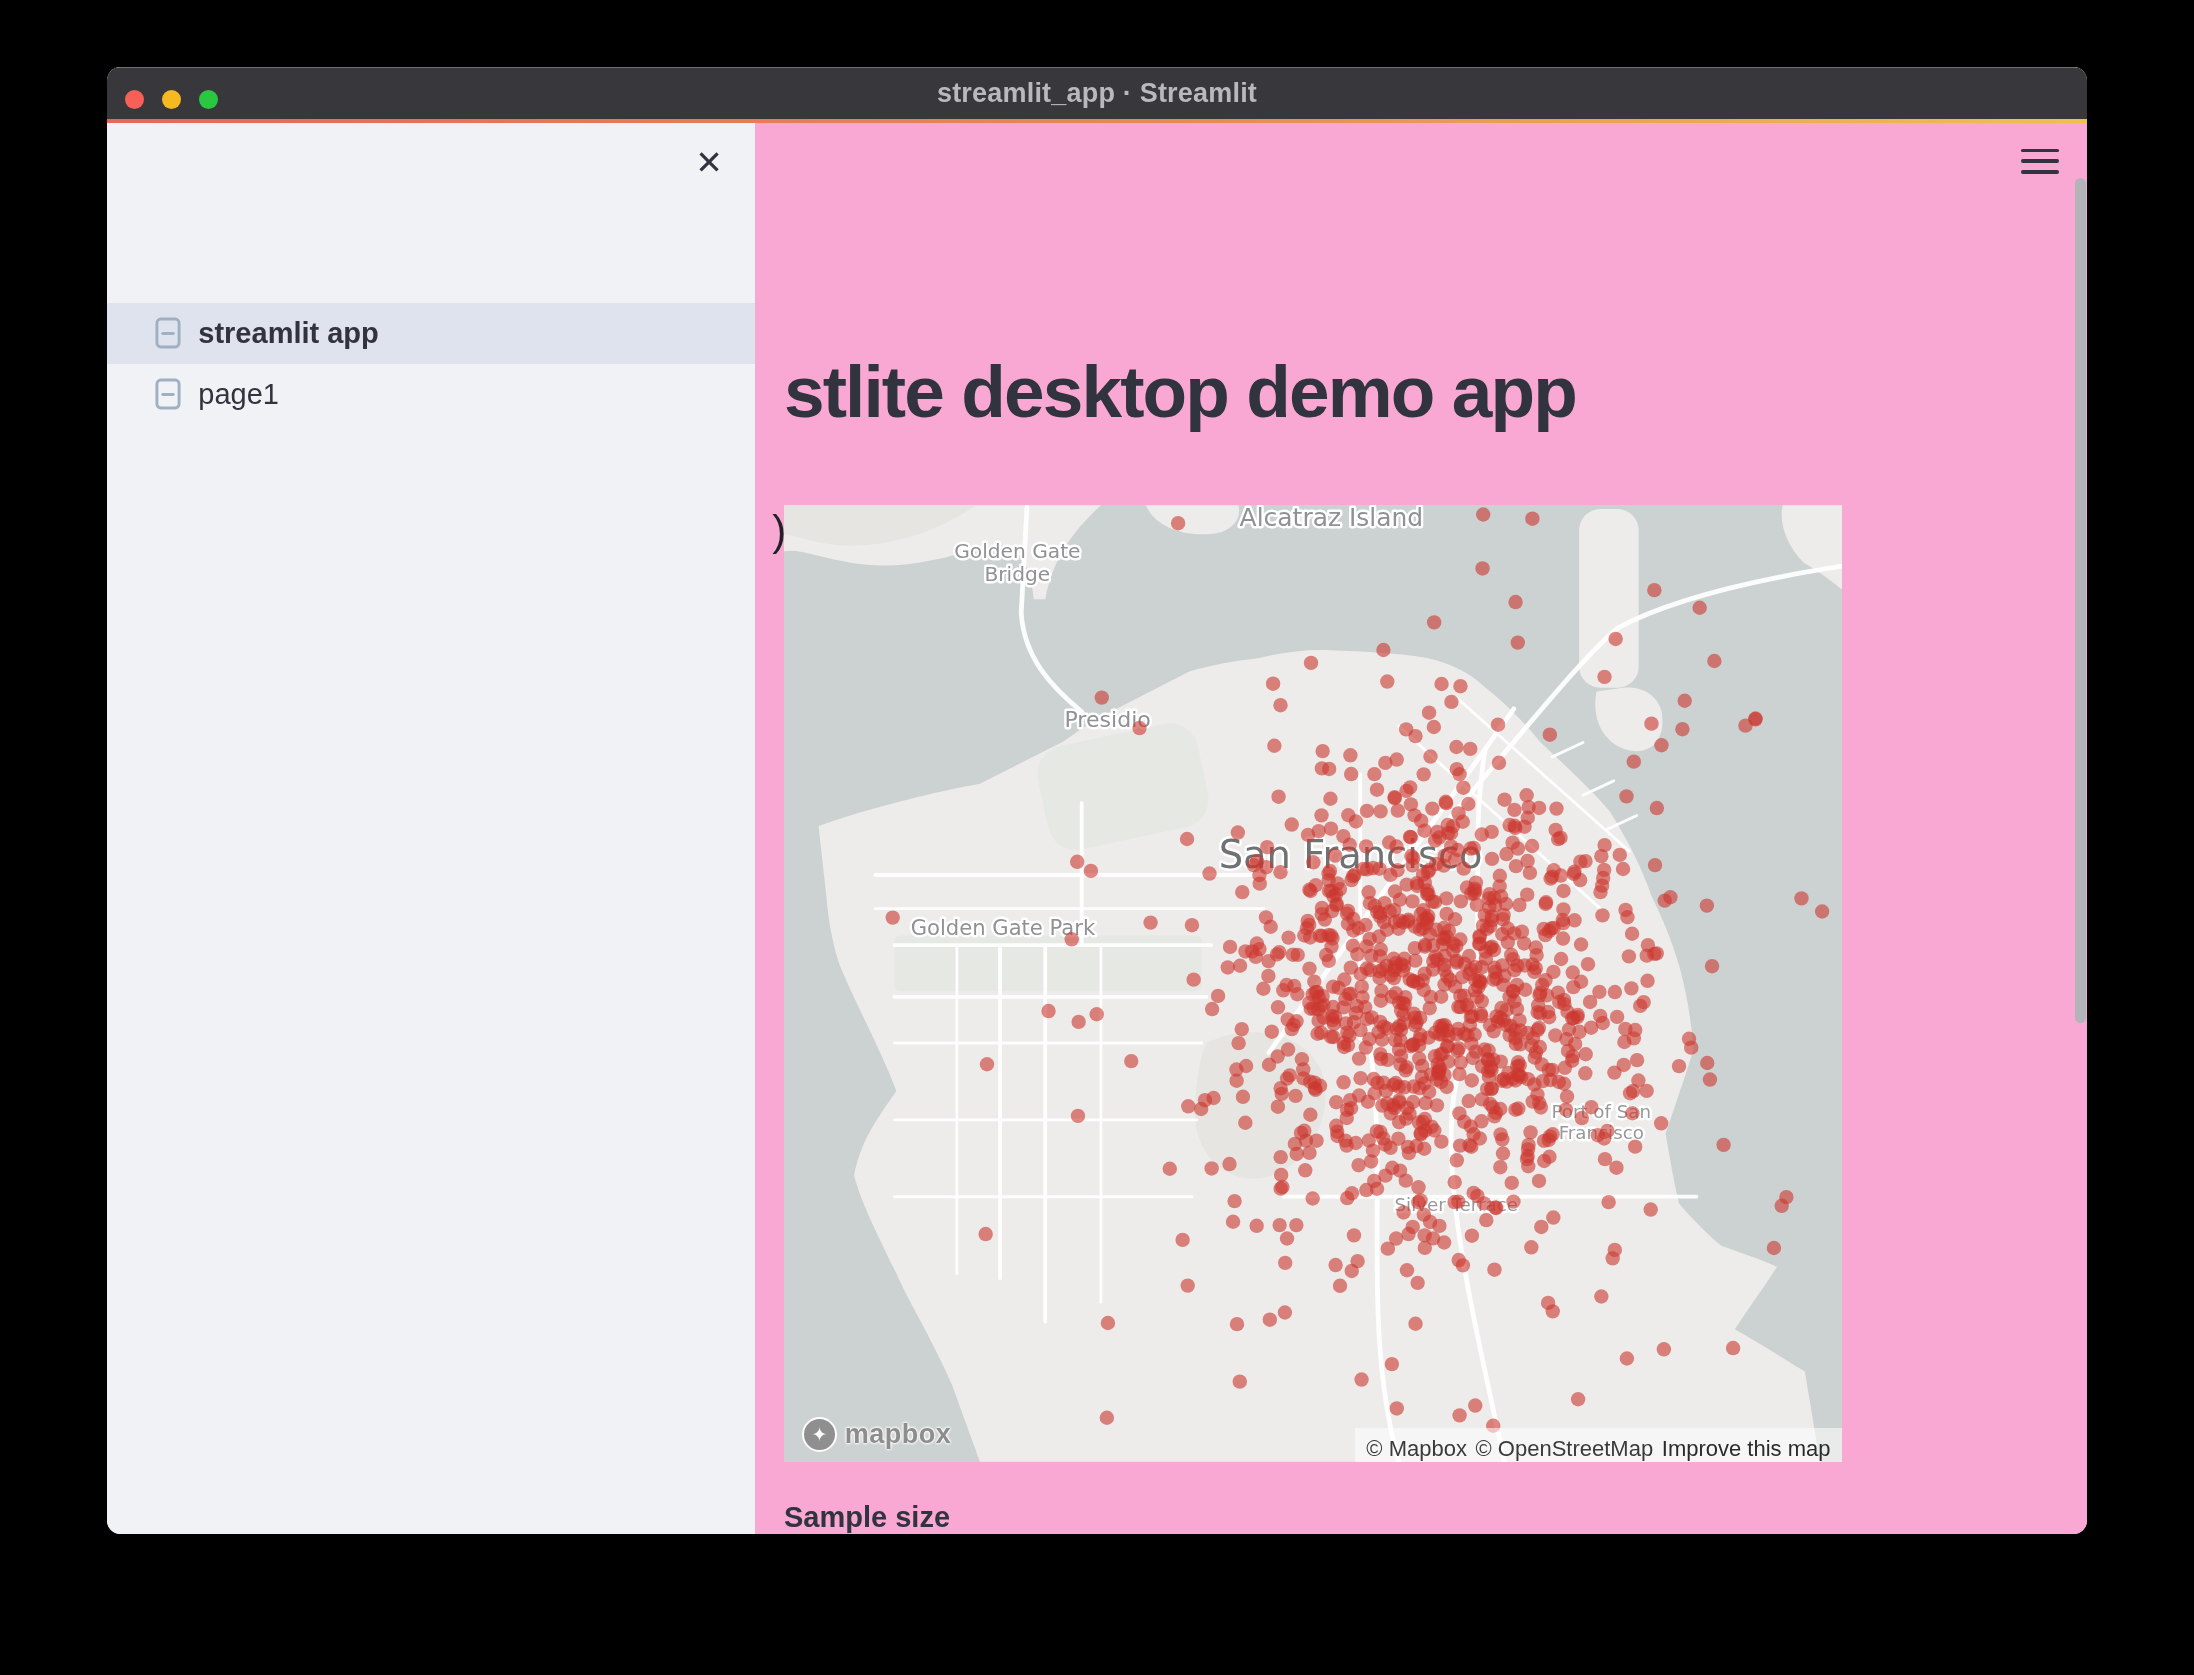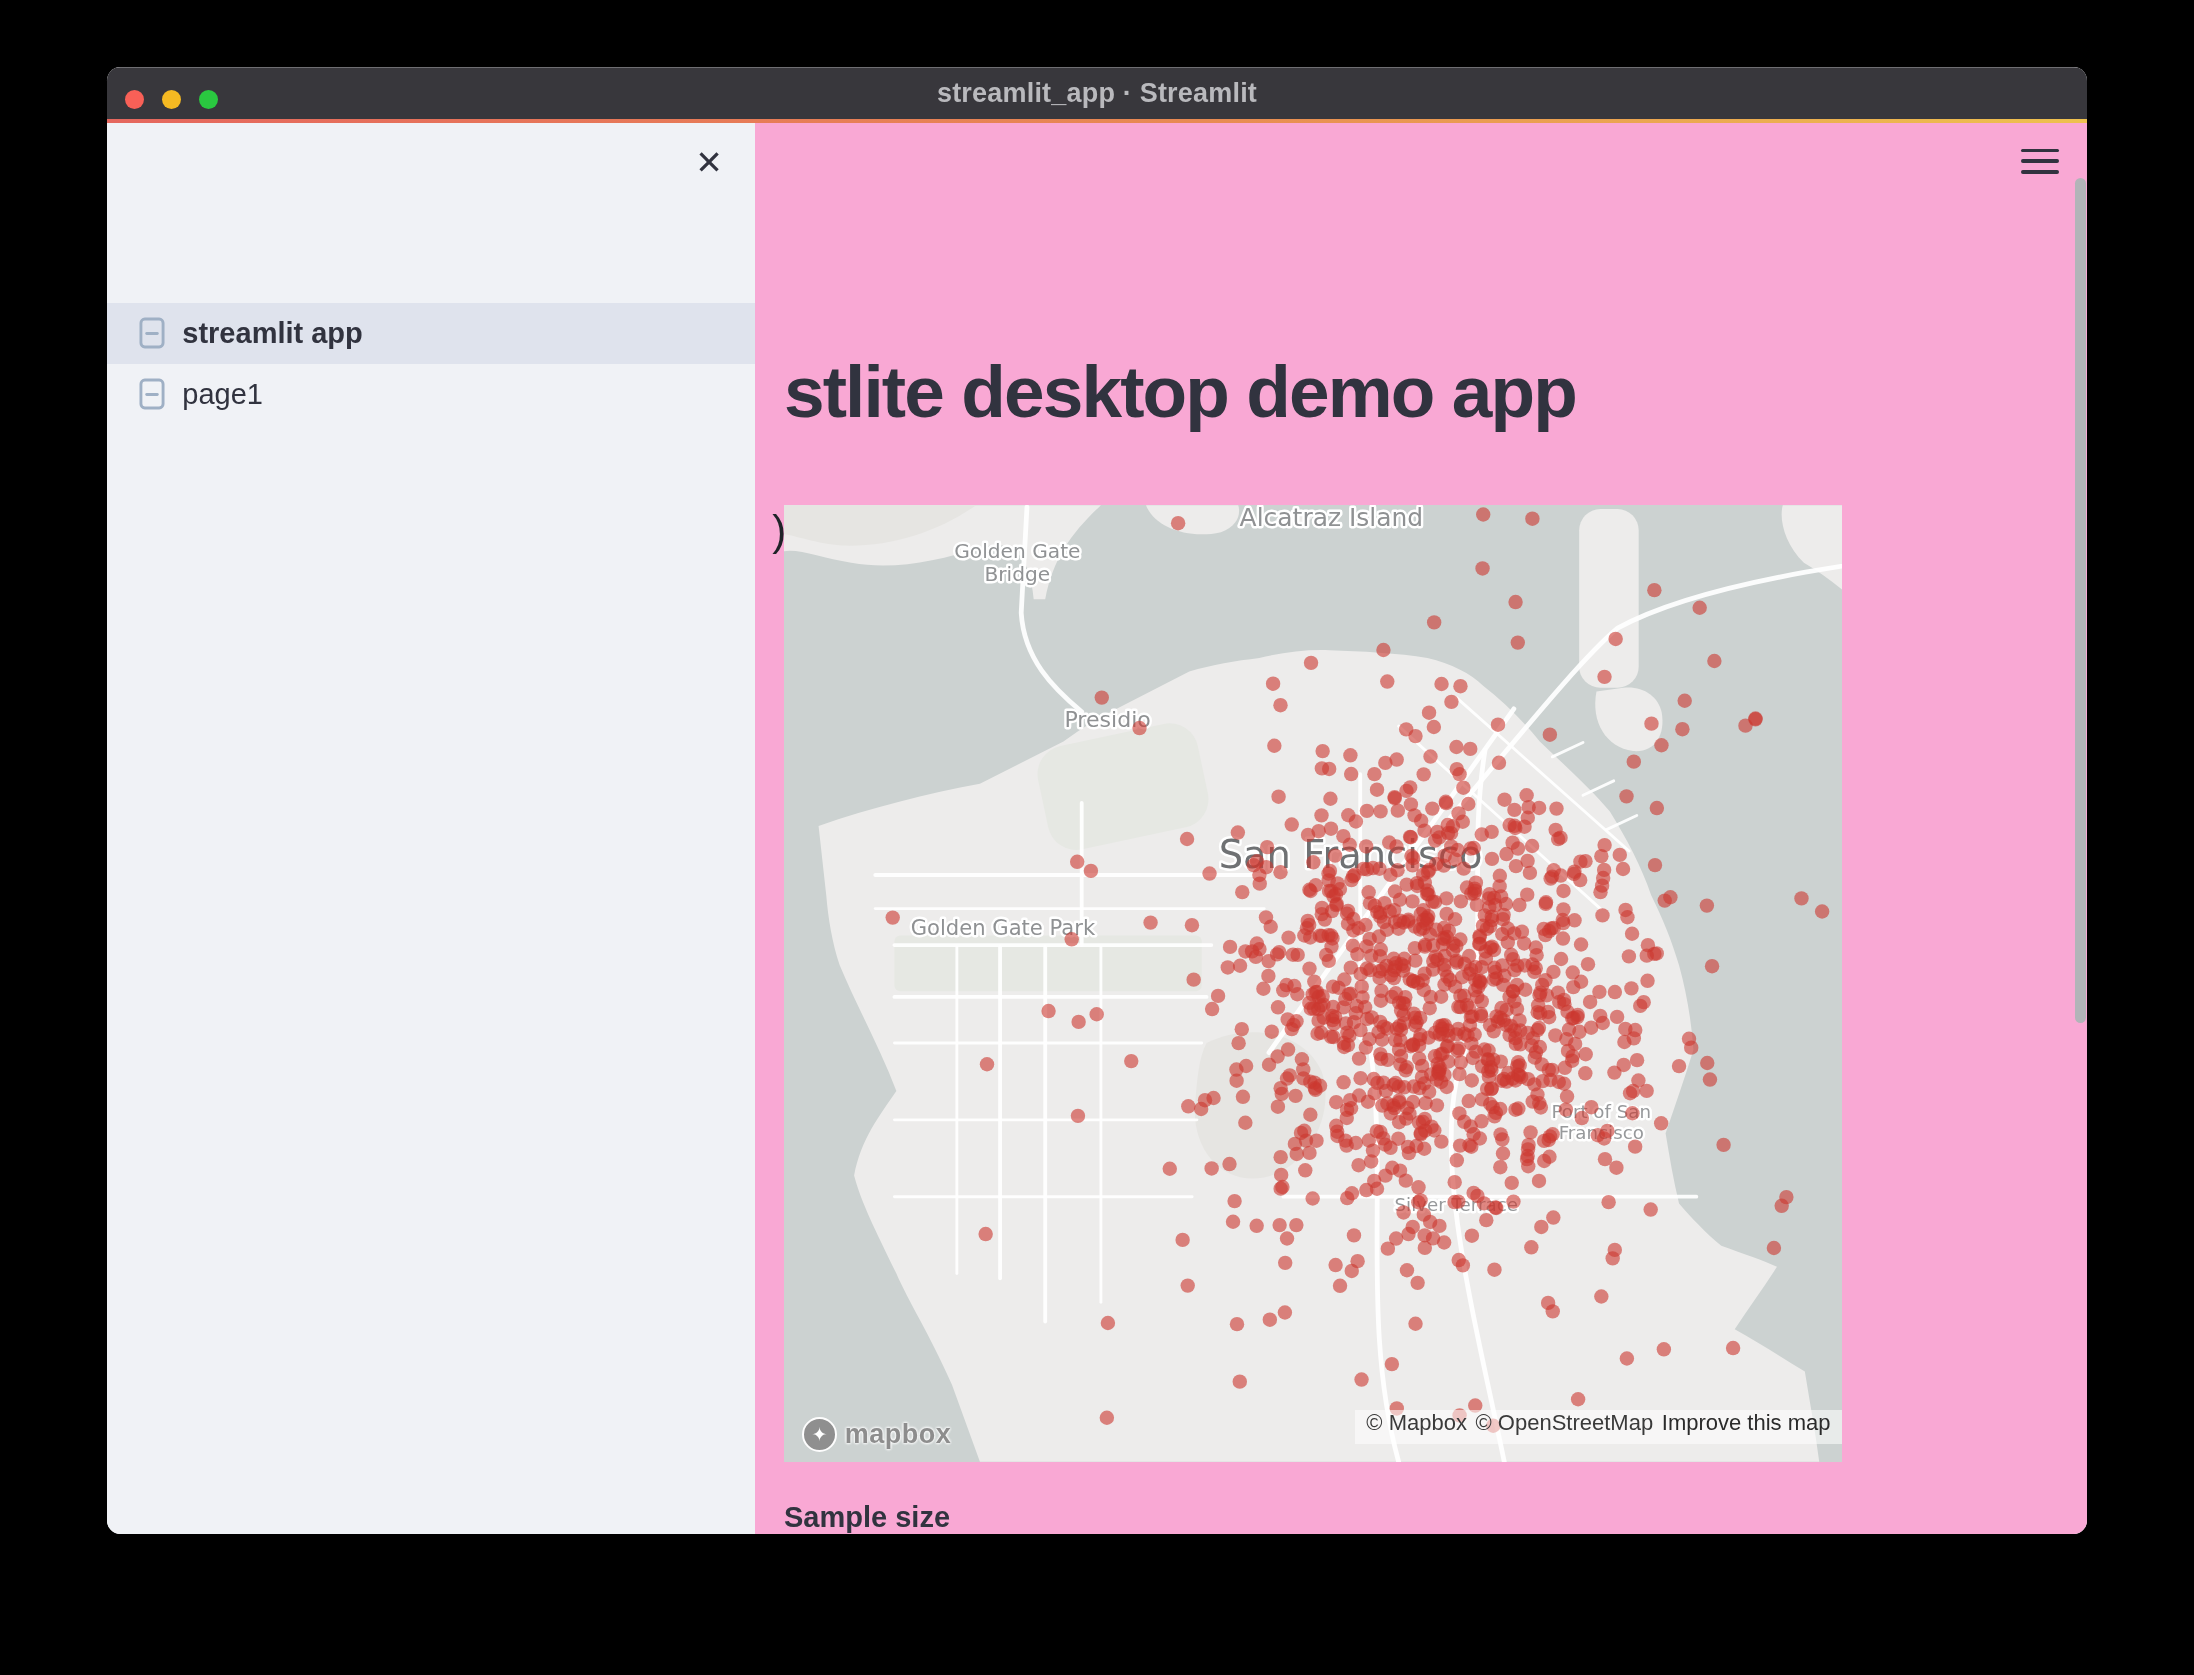--- a/index.html
+++ b/index.html
@@ -22,21 +22,21 @@
   .traffic{position:absolute;left:18px;top:22px;display:flex;gap:18px;}
   .traffic span{width:19px;height:19px;border-radius:50%;display:block;}
   .tl-red{background:var(--traffic-red);} .tl-yellow{background:var(--traffic-yellow);} .tl-green{background:var(--traffic-green);}
   .deco{height:3.8px;background:linear-gradient(90deg,var(--deco-start) 0%,var(--deco-mid) 55%,var(--deco-end) 100%);flex:0 0 auto;}
 
   .app-body{flex:1;display:flex;min-height:0;}
   .sidebar{width:648px;background:var(--sidebar-bg);position:relative;flex:0 0 auto;}
   .sidebar-close{position:absolute;left:583px;top:21px;width:38px;height:38px;border:none;background:transparent;
     color:var(--text-dark);font-size:33px;line-height:38px;text-align:center;cursor:pointer;padding:0;}
   .nav{position:absolute;left:0;top:180px;width:100%;}
-  .nav-item{display:flex;align-items:center;height:61px;padding-left:32px;gap:17.3px;cursor:pointer;}
+  .nav-item{display:flex;align-items:center;height:61px;padding-left:48px;gap:17.3px;cursor:pointer;}
   .nav-item.selected{background:var(--row-selected);}
   .nav-label{font-size:29px;color:var(--text-dark);}
   .nav-item.selected .nav-label{font-weight:700;}
   .doc-icon{width:26px;height:32px;flex:0 0 auto;}
 
   .main{flex:1;background:#f9a8d4;position:relative;min-width:0;}
   .hamburger{position:absolute;left:1266px;top:24px;width:38px;height:29px;display:flex;flex-direction:column;
     justify-content:space-between;background:transparent;border:none;cursor:pointer;padding:1.9px 0;}
   .hamburger div{height:3.8px;border-radius:1.9px;background:var(--text-dark);}
   .v-scrollbar{position:absolute;left:1320px;top:55px;width:10.6px;height:845px;border-radius:5.8px;
@@ -57,22 +57,22 @@
   .zoom-btn{flex:1;border:none;background:transparent;font-size:38px;font-weight:700;color:#333;cursor:pointer;
     display:flex;align-items:center;justify-content:center;padding:0;}
   .zoom-divider{height:1px;background:#d9d9d9;}
 
   .mapbox-logo{position:absolute;left:18px;bottom:9.6px;display:flex;align-items:center;gap:7.7px;z-index:6;cursor:pointer;}
   .mapbox-badge{width:35px;height:35px;border-radius:50%;background:#8f8f8f;border:2.9px solid #fdfdfd;
     color:#fff;display:flex;align-items:center;justify-content:center;font-size:19px;}
   .mapbox-word{font-size:27px;font-weight:700;color:#8d8d8d;letter-spacing:0.5px;
     text-shadow:0 0 2.9px #fff,0 0 2.9px #fff,0 0 2.9px #fff;}
 
-  .attribution{position:absolute;right:0;bottom:18px;height:34px;background:rgba(255,255,255,.55);
-    display:flex;align-items:flex-start;padding:0 11.5px;gap:8.6px;font-size:22px;color:#3a3a3a;z-index:6;white-space:nowrap;}
+  .attribution{position:absolute;right:0;bottom:0;height:34px;background:rgba(255,255,255,.55);
+    display:flex;align-items:flex-end;padding:0 11.5px;gap:8.6px;font-size:22px;color:#3a3a3a;z-index:6;white-space:nowrap;}
   .attribution a{color:#3a3a3a;text-decoration:none;cursor:pointer;}
   .attribution .improve{font-weight:400;color:#2b2b2b;}
   .maplabel{font-family:"DejaVu Sans",sans-serif;}
 </style>
 </head>
 <body>
 
 <div class="window">
 
   <div class="titlebar">

